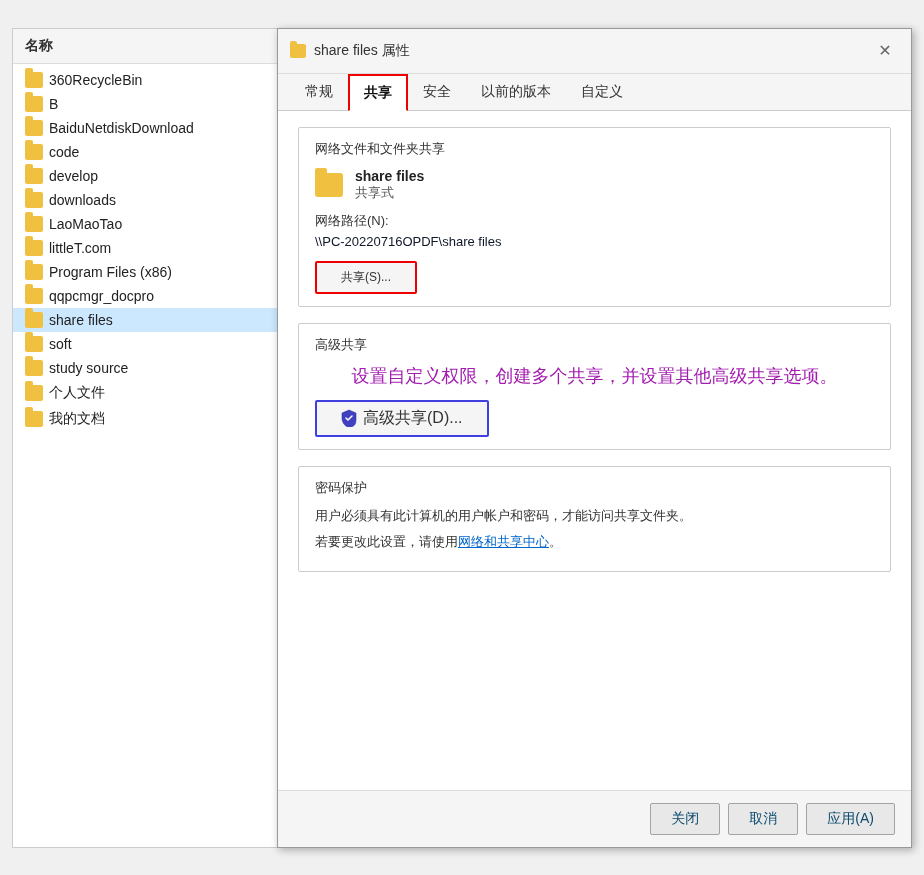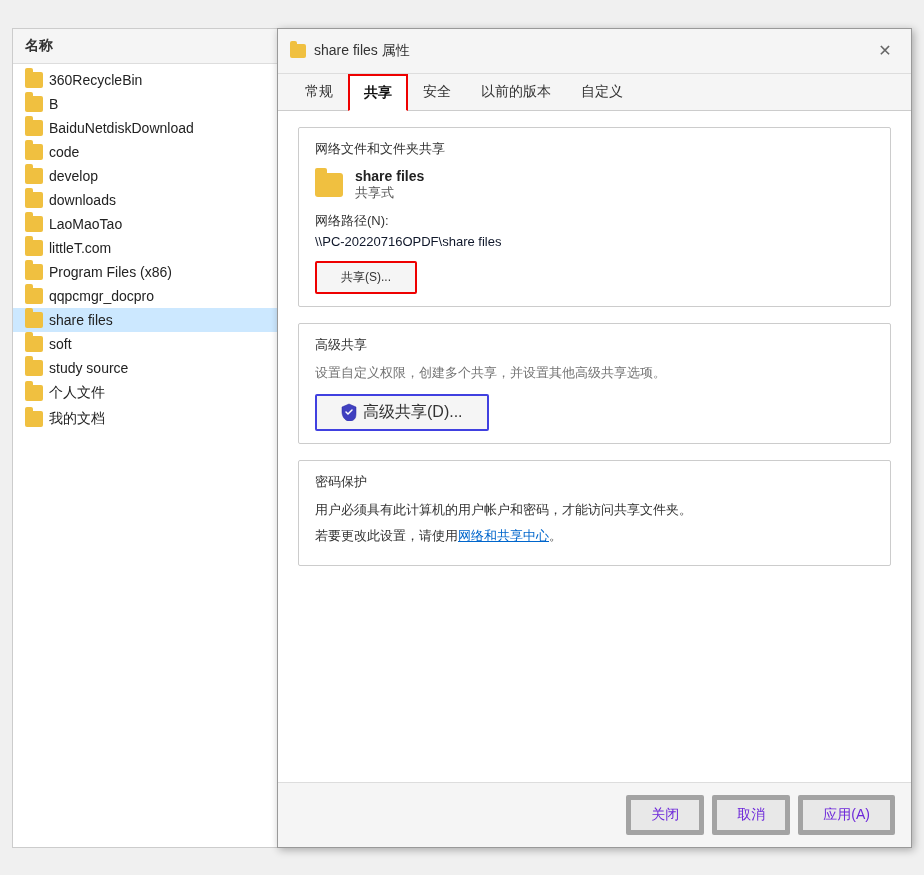--- a/index.html
+++ b/index.html
@@ -255,23 +255,24 @@
       font-size: 16px;
       font-family: inherit;
       color: #333;
       border-radius: 2px;
       display: flex;
       align-items: center;
       gap: 6px;
     }
 
     .section-desc {
-      font-size: 13px;
-      color: #737373;
+      font-size: 18px;
+      color: #a21caf;
       margin-bottom: 12px;
+      text-align: center;
     }
 
     .password-desc {
       font-size: 13px;
       color: #333;
       margin-bottom: 8px;
     }
 
     .network-link {
       color: #0066cc;
@@ -285,26 +286,26 @@
       justify-content: flex-end;
       padding: 12px 16px;
       border-top: 1px solid #ddd;
       background: #f5f5f5;
       gap: 8px;
     }
 
     .footer-btn {
       padding: 6px 20px;
       background: #e8e8e8;
-      border: 5px solid #a3a3a3;
+      border: 1px solid #a3a3a3;
       border-radius: 2px;
       cursor: pointer;
       font-size: 14px;
       font-family: inherit;
-      color: #6d28d9;
+      color: #0c4a6e;
     }
   </style>
 </head>
 <body>
 
 <div class="window-container">
 
   <div class="file-explorer">
     <div class="explorer-header">名称</div>
     <ul class="explorer-list">

